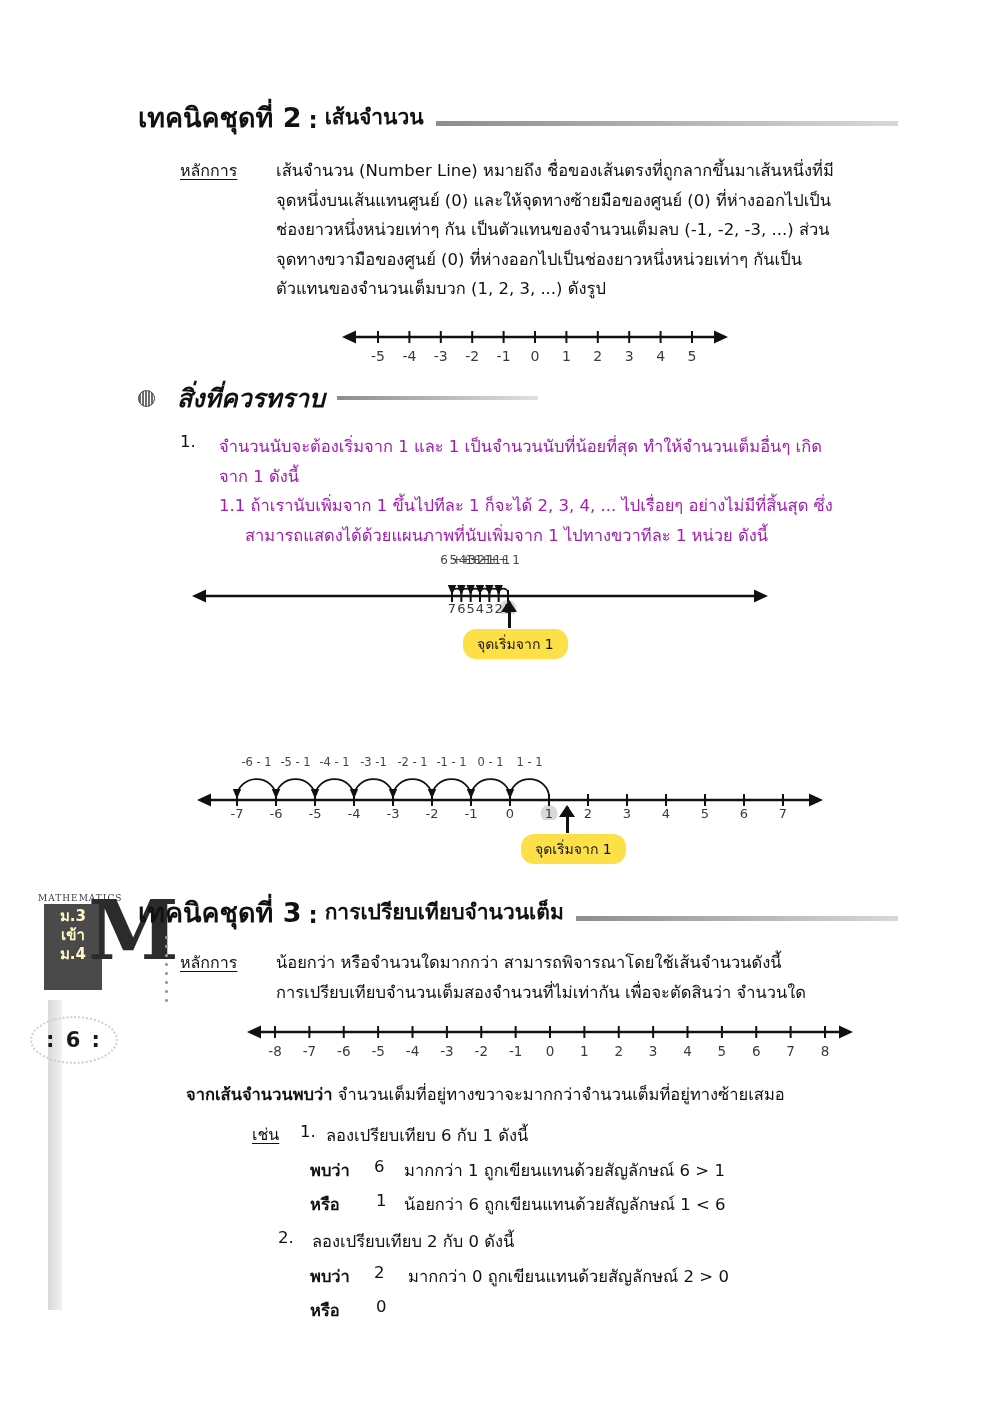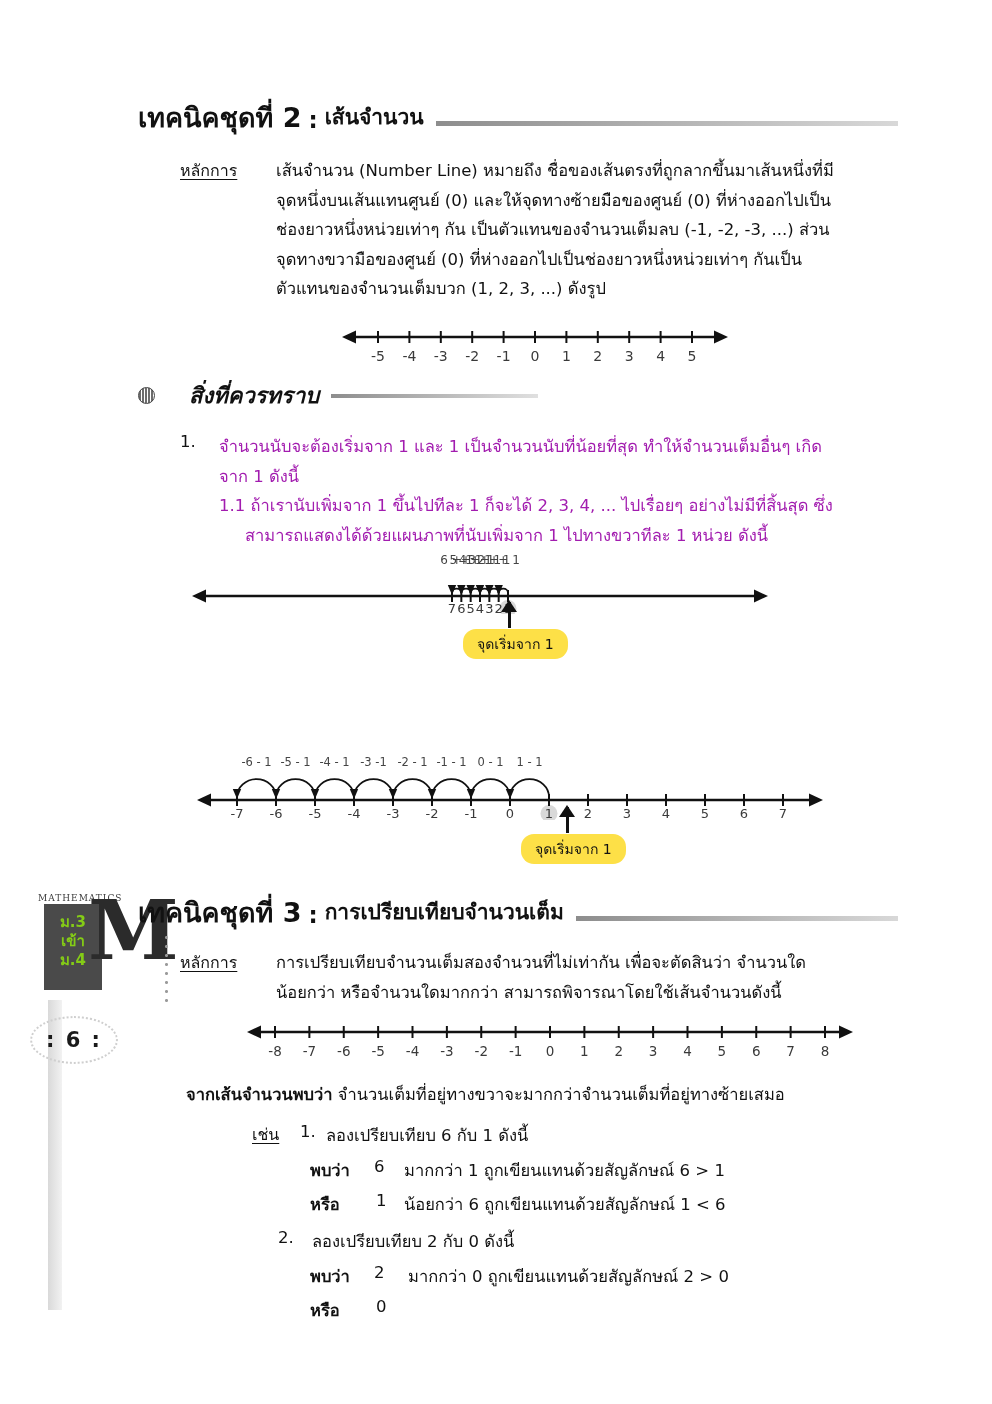--- a/index.html
+++ b/index.html
@@ -20,22 +20,22 @@
     border-radius:0 0 0 0;
   }
   .badge-block{position:absolute;left:38px;top:893px;width:106px;height:105px;}
   .badge-math{
     position:absolute;left:0;top:0;font-size:9px;letter-spacing:1px;
     font-family:"DejaVu Serif","Liberation Serif",serif;color:#3a3a3a;
     white-space:nowrap;
   }
   .badge-box{
     position:absolute;left:6px;top:11px;width:58px;height:86px;
-    background:#4a4a4a;color:#84cc16;text-align:center;
-    font-weight:bold;line-height:1.05;padding-top:8px;box-sizing:border-box;
+    background:#4a4a4a;color:#fef9c3;text-align:center;
+    font-weight:bold;line-height:1.05;padding-top:2px;box-sizing:border-box;
   }
   .badge-box span{display:block;font-size:15px;margin-top:3px;}
   .bigM{
     position:absolute;left:50px;top:-4px;
     font-size:82px;line-height:82px;font-weight:bold;color:#2b2b2b;
     font-family:"DejaVu Serif","Liberation Serif",serif;
   }
   .dotcol{
     position:absolute;left:126px;top:40px;width:5px;height:70px;
     background-image:radial-gradient(circle,#9a9a9a 1.3px,transparent 1.6px);
@@ -62,21 +62,21 @@
   }
 
   .know-head{position:absolute;left:138px;top:378px;display:flex;align-items:center;width:400px;}
   .know-bullet{
     width:17px;height:17px;border-radius:50%;
     background:
       repeating-linear-gradient(90deg,#6d6d6d 0 1.5px,#ffffff 1.5px 3px);
     border:1.6px solid #444;box-sizing:border-box;
   }
   .know-text{
-    margin-left:34px;font-size:22px;font-weight:bold;font-style:italic;color:#111;white-space:nowrap;
+    margin-left:22px;font-size:25px;font-weight:bold;font-style:italic;color:#111;white-space:nowrap;
   }
   .know-rule{height:4px;flex:1;margin-left:12px;background:linear-gradient(to right,#8d8d8d,#e0e0e0);}
 
   
   .lbl{
     position:absolute;font-size:16px;font-weight:normal;color:#111;
     text-decoration:underline;text-underline-offset:3px;white-space:nowrap;
   }
   .para{position:absolute;font-size:16.5px;line-height:29.5px;color:#111;}
   .para div{white-space:nowrap;}
@@ -299,22 +299,22 @@
   <div class="tech-head" style="left:138px;top:895px;width:760px;">
     <span class="tech-title">เทคนิคชุดที่ 3</span>
     <span class="tech-colon">:</span>
     <span class="tech-sub">การเปรียบเทียบจำนวนเต็ม</span>
     <span class="rulebar"></span>
   </div>
 
   <div class="lbl" style="left:180px;top:950px;">หลักการ</div>
 
   <div class="para" style="left:276px;top:948px;">
+    <div>น้อยกว่า หรือจำนวนใดมากกว่า สามารถพิจารณาโดยใช้เส้นจำนวนดังนี้</div>
     <div>การเปรียบเทียบจำนวนเต็มสองจำนวนที่ไม่เท่ากัน  เพื่อจะตัดสินว่า  จำนวนใด</div>
-    <div>น้อยกว่า หรือจำนวนใดมากกว่า สามารถพิจารณาโดยใช้เส้นจำนวนดังนี้</div>
   </div>
 
   <div class="nl" style="left:245px;top:1020px;">
     <svg width="610" height="42" viewBox="0 0 610 42">
       <g id="nl4-ticks">
           <line x1="6" y1="12" x2="604" y2="12" stroke="#111" stroke-width="2.6"></line>
           <polygon points="2,12 16,5.5 16,18.5" fill="#111"></polygon>
           <polygon points="608,12 594,5.5 594,18.5" fill="#111"></polygon>
           <line x1="30" y1="6" x2="30" y2="18" stroke="#111" stroke-width="2"></line>
           <text x="30" y="36" text-anchor="middle" font-size="13.5" fill="#3a3a3a" font-family="&quot;DejaVu Sans&quot;,&quot;Liberation Sans&quot;,sans-serif">-8</text>

